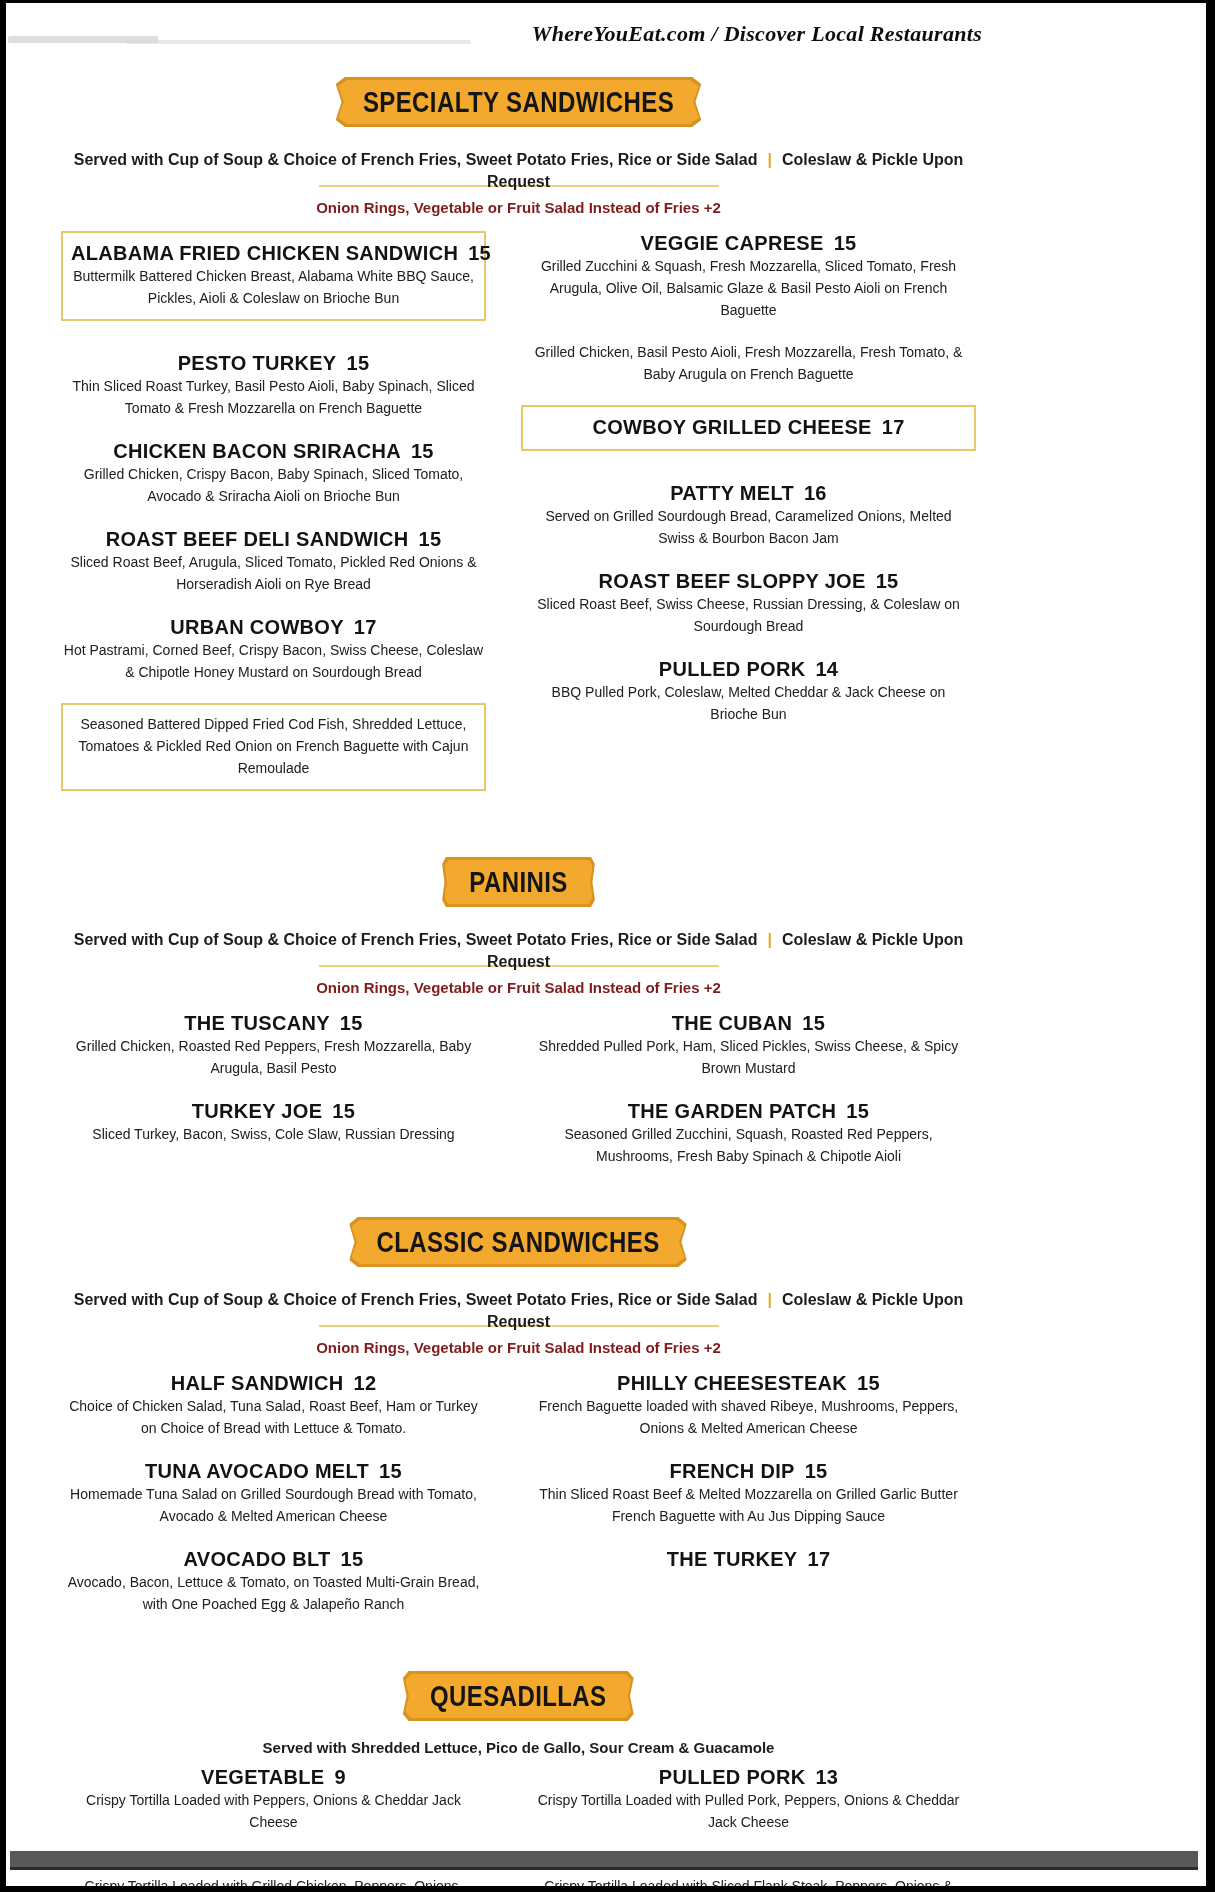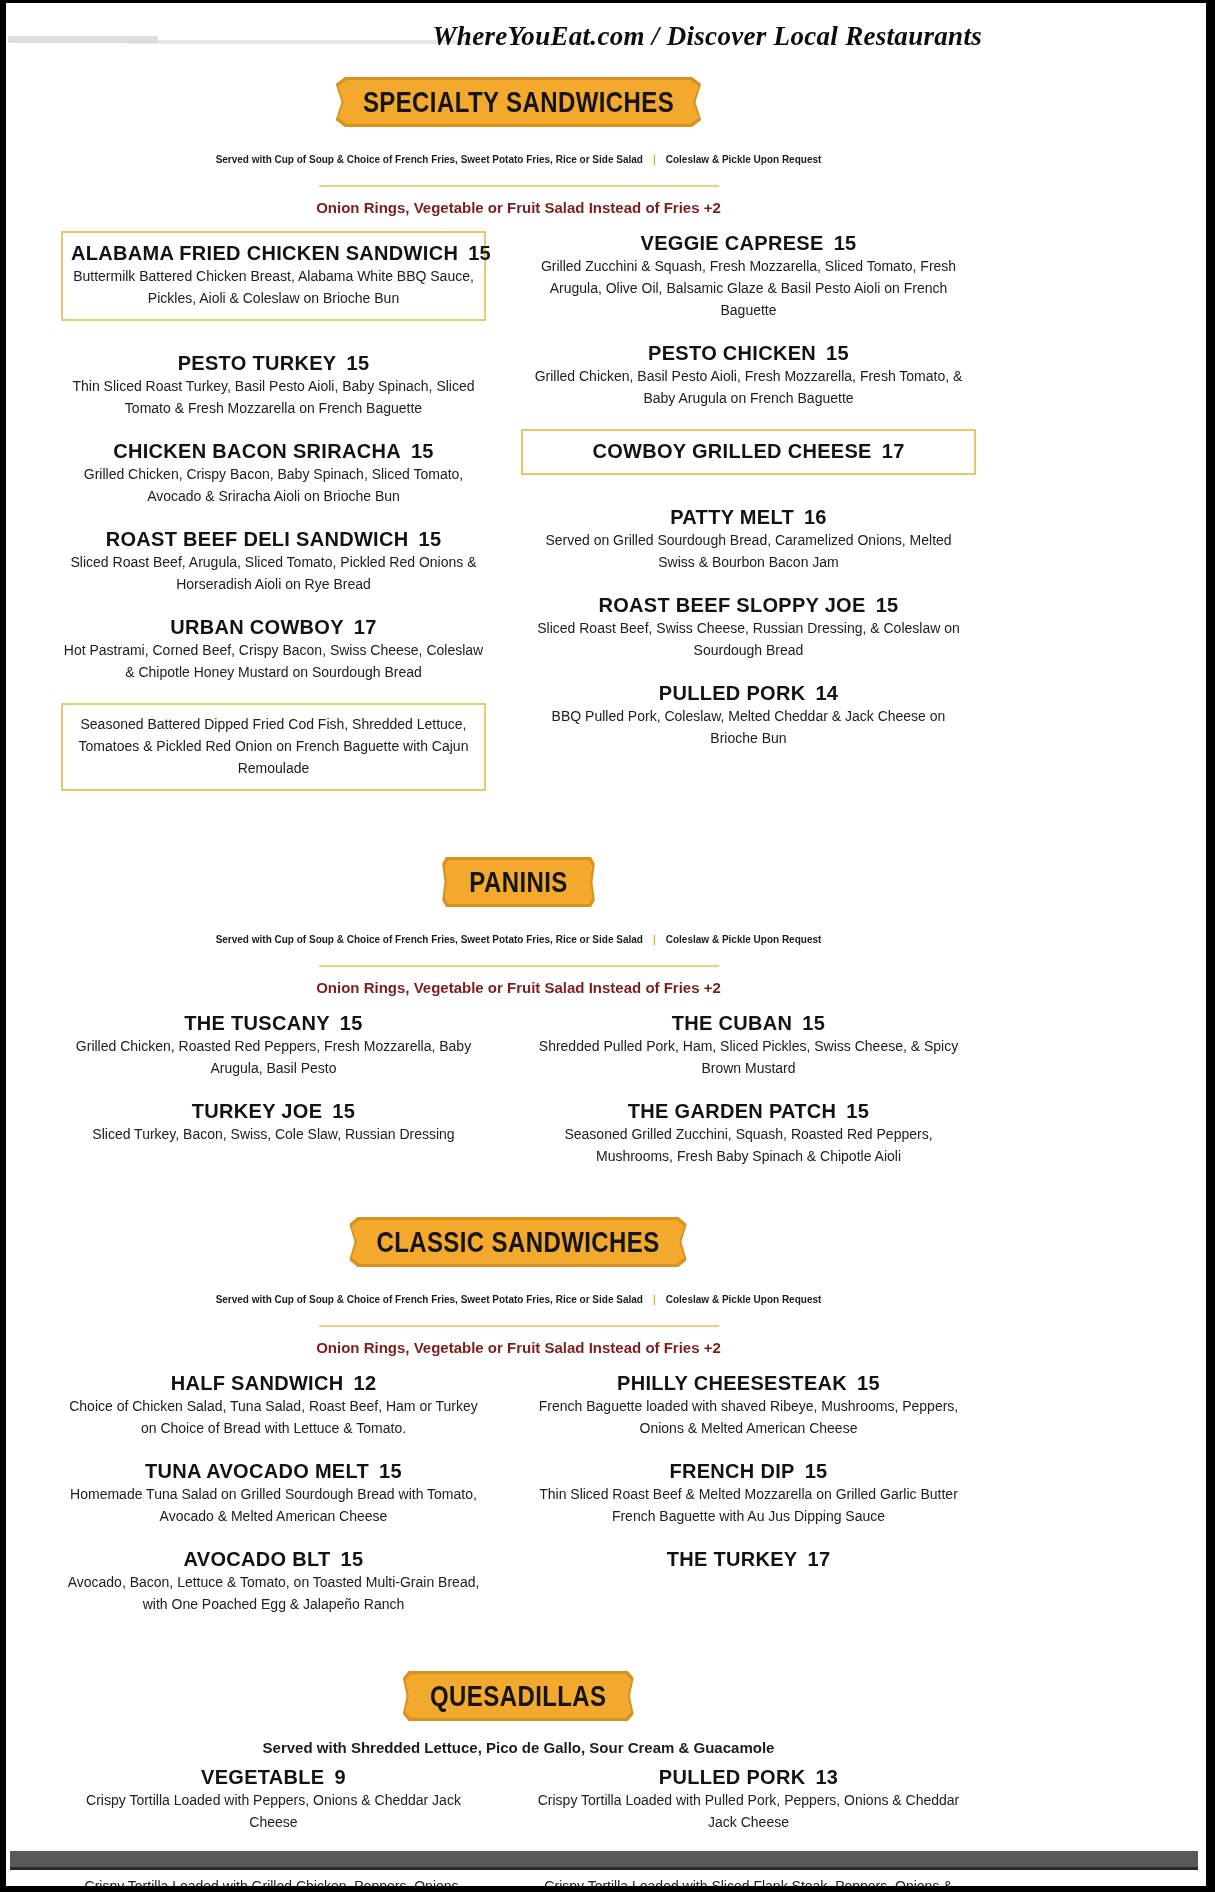--- a/index.html
+++ b/index.html
@@ -14,21 +14,21 @@
     font-family:"Liberation Sans",sans-serif;
     color:#1f1f1f;
   }
   .scan-streak{position:absolute;opacity:.55;border-radius:2px;}
   .streak-1{top:33px;left:2px;width:150px;height:7px;background:#c6c3c0;}
   .streak-2{top:37px;left:120px;width:345px;height:4px;background:#d8d6d3;}
   .watermark{
     position:absolute;top:18px;right:224px;
     font-family:"Liberation Serif",serif;
     font-style:italic;font-weight:bold;
-    font-size:27px;color:#0d0d0d;letter-spacing:.3px;
+    font-size:22px;color:#0d0d0d;letter-spacing:.3px;
     white-space:nowrap;
   }
   .content{padding:74px 0 0 55px;width:915px;}
   section{display:block;}
   .sec-paninis{margin-top:36px;}
   .sec-classic{margin-top:30px;}
   .sec-quesadillas{margin-top:36px;}
   .banner{display:flex;justify-content:center;}
   .banner-shape{position:relative;transform:scaleX(0.8);}
   .banner-shape::before{
@@ -38,21 +38,21 @@
   .banner-shape::after{
     content:"";position:absolute;inset:3px;background:#f3a82e;
     clip-path:polygon(2.5% 0%,97.5% 0%,100% 14%,98.4% 50%,100% 86%,97.5% 100%,2.5% 100%,0% 86%,1.6% 50%,0% 14%);
   }
   .banner-label{
     position:relative;z-index:1;display:block;
     padding:8px 34px;
     font-size:30px;font-weight:bold;color:#151515;
     letter-spacing:.5px;white-space:nowrap;
   }
-  .note-line1{margin-top:22px;text-align:center;font-size:10px;font-weight:bold;color:#1c1c1c;height:22px;line-height:22px;}
+  .note-line1{margin-top:22px;text-align:center;font-size:16px;font-weight:bold;color:#1c1c1c;height:22px;line-height:22px;}
   .note-sep{color:#e3a92c;font-weight:bold;padding:0 10px;}
   .note-divider{width:400px;height:2px;background:#e9d07e;margin:14px auto 0 auto;}
   .note-line2{margin-top:10px;text-align:center;font-size:15px;font-weight:bold;color:#7f1d1d;height:22px;line-height:22px;}
   .note-single{margin-top:16px;text-align:center;font-size:15px;font-weight:bold;color:#1c1c1c;height:22px;line-height:22px;}
   .cols{
     margin-top:12px;
     display:grid;grid-template-columns:425px 455px;column-gap:35px;
     align-items:start;
   }
   .col{display:block;}
@@ -116,21 +116,20 @@
           <div class="item boxed">
             <div class="item-desc">Seasoned Battered Dipped Fried Cod Fish, Shredded Lettuce, Tomatoes &amp; Pickled Red Onion on French Baguette with Cajun Remoulade</div>
           </div>
         </div>
         <div class="col">
           <div class="item">
             <div class="item-title"><span>VEGGIE CAPRESE</span><span class="item-price">15</span></div>
             <div class="item-desc">Grilled Zucchini &amp; Squash, Fresh Mozzarella, Sliced Tomato, Fresh Arugula, Olive Oil, Balsamic Glaze &amp; Basil Pesto Aioli on French Baguette</div>
           </div>
           <div class="item">
-            <div class="item-title"><span>PESTO CHICKEN</span><span class="item-price">15</span></div>
             <div class="item-desc">Grilled Chicken, Basil Pesto Aioli, Fresh Mozzarella, Fresh Tomato, &amp; Baby Arugula on French Baguette</div>
           </div>
           <div class="item boxed">
             <div class="item-title"><span>COWBOY GRILLED CHEESE</span><span class="item-price">17</span></div>
           </div>
           <div class="item">
             <div class="item-title"><span>PATTY MELT</span><span class="item-price">16</span></div>
             <div class="item-desc">Served on Grilled Sourdough Bread, Caramelized Onions, Melted Swiss &amp; Bourbon Bacon Jam</div>
           </div>
           <div class="item">

